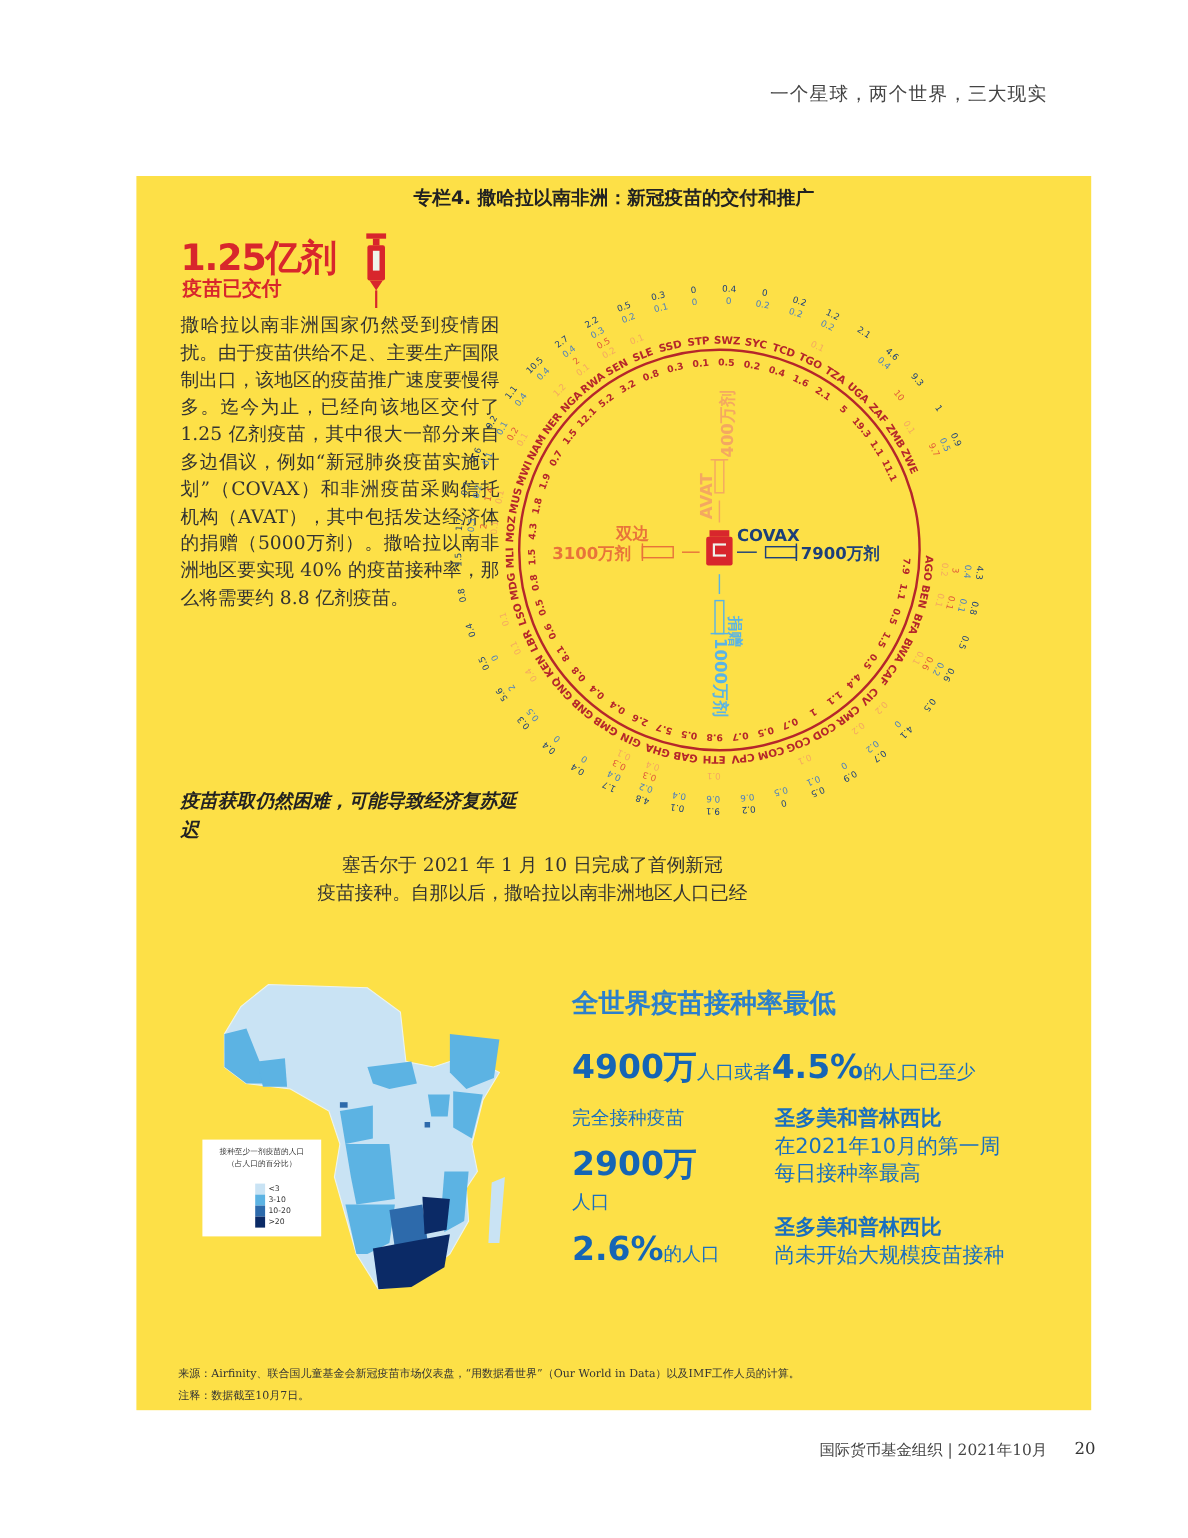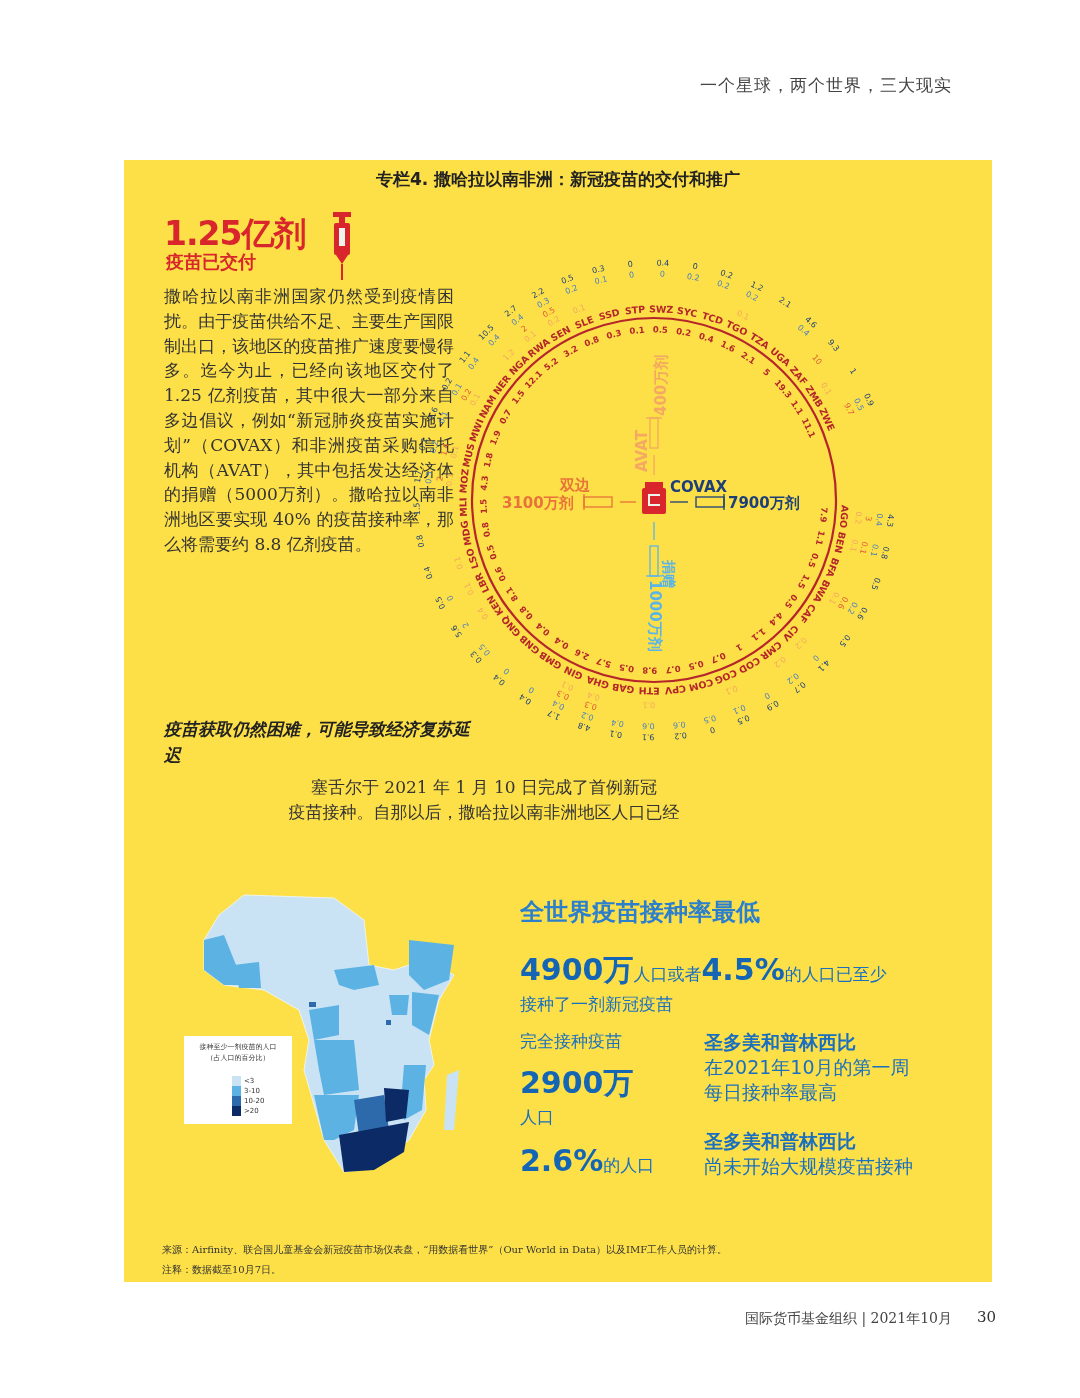--- a/index.html
+++ b/index.html
@@ -342,21 +342,20 @@
           <span>&gt;20</span>
         </div>
     </div>
   </div>
 
   <div class="stats">
     <div class="h">全世界疫苗接种率最低</div>
     <div class="l1">
       <span class="bn">4900万</span><span>人口或者</span><span class="bn">4.5%</span><span>的人口已至少</span>
     </div>
-    <div style="font-size:17px;margin-top:2px">接种了一剂新冠疫苗</div>
     <div class="cols">
       <div class="c1">
         <div style="font-size:17px">完全接种疫苗</div>
         <div class="bn" style="margin-top:10px">2900万</div>
         <div class="l2">人口</div>
         <div style="margin-top:14px"><span class="bn">2.6%</span><span style="font-size:17px">的人口</span></div>
       </div>
       <div class="c2">
         <div><b>圣多美和普林西比</b></div>
         <div>在2021年10月的第一周</div>
@@ -367,13 +366,13 @@
     </div>
   </div>
 
   <div class="source">
     <div>来源：Airfinity、联合国儿童基金会新冠疫苗市场仪表盘，“用数据看世界”（Our World in Data）以及IMF工作人员的计算。</div>
     <div>注释：数据截至10月7日。</div>
   </div>
 </div>
 
 <div class="footer">国际货币基金组织 | 2021年10月</div>
-<div class="pagenum">30</div>
+<div class="pagenum">20</div>
 
 </body></html>

